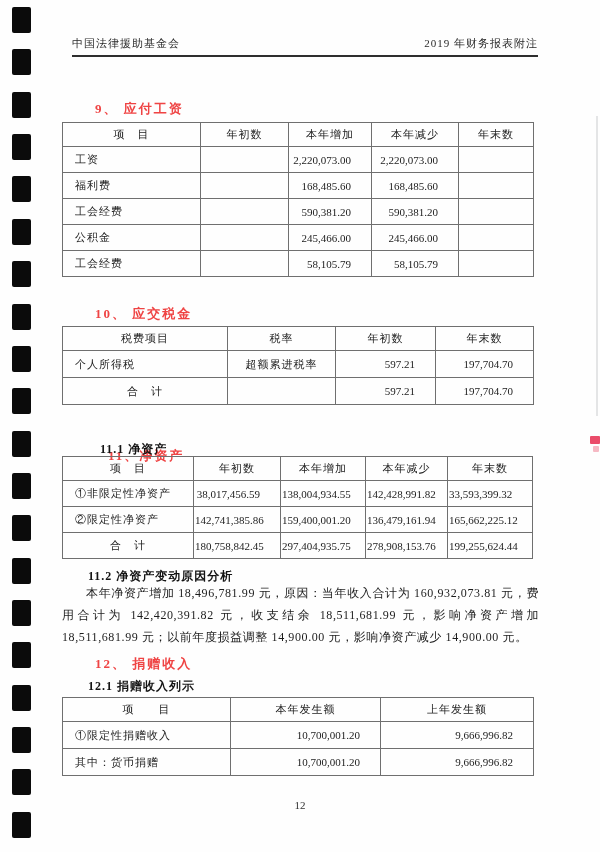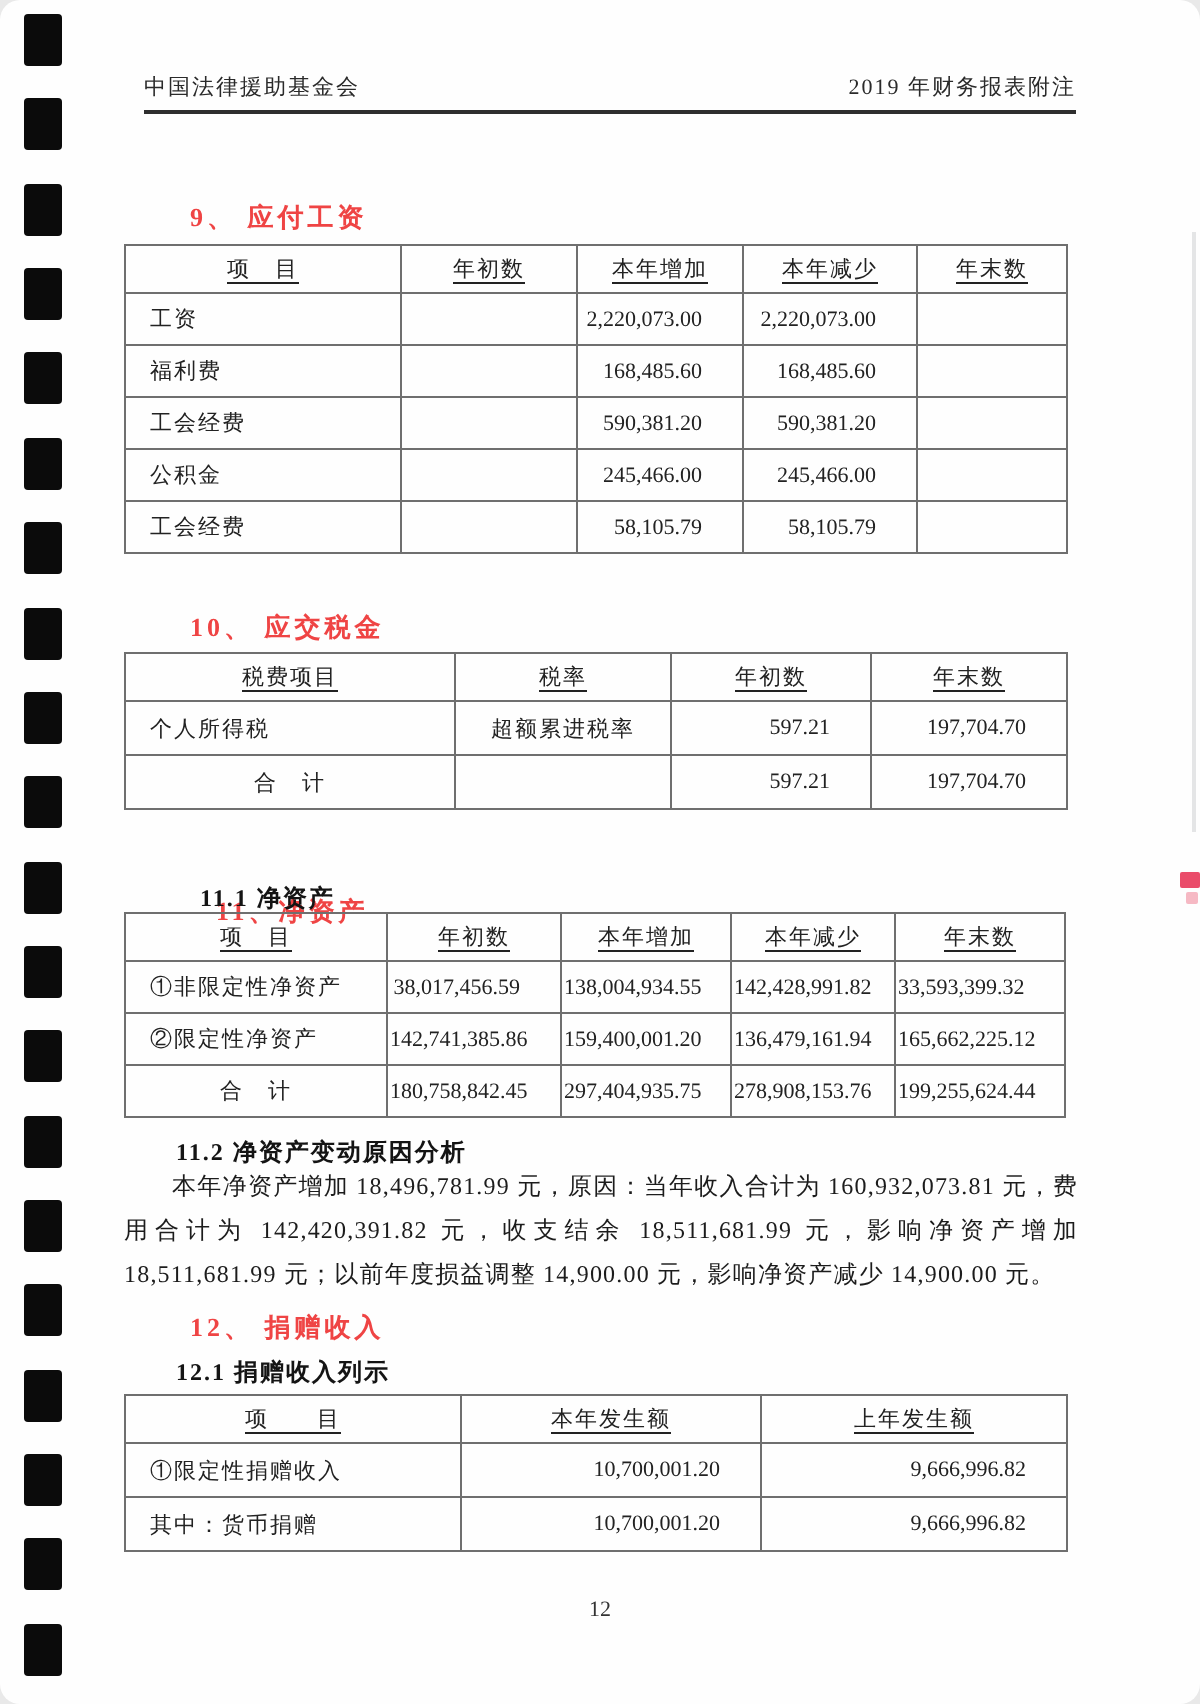--- a/index.html
+++ b/index.html
@@ -1,21 +1,20 @@
 <!DOCTYPE html>
 <html><head>
 <meta charset="utf-8">
 <style>
   html,body{margin:0;padding:0;background:#e9e9e9;}
   .page{
     position:relative;width:600px;height:852px;margin:0 auto;
     background:#fefefe;overflow:hidden;
     font-family:"Liberation Serif","DejaVu Serif",serif;
     color:#1f1f1f;
-    border-radius:10px;
   }
   
   .binding{
     position:absolute;left:12px;top:7px;width:19px;height:831px;
     display:flex;flex-direction:column;justify-content:space-between;
   }
   .binding i{display:block;width:19px;height:26px;background:#0b0b0b;border-radius:2px;}
   
   .hdr{
     position:absolute;left:72px;top:36px;width:466px;
@@ -24,21 +23,21 @@
     font-size:11px;letter-spacing:1px;color:#2a2a2a;
   }
   .sec-title{position:absolute;font-weight:bold;font-size:13px;letter-spacing:2px;color:#ef4444;}
   .sub-title{position:absolute;font-weight:bold;font-size:12px;letter-spacing:1px;color:#141414;}
   table.tbl{
     position:absolute;border-collapse:collapse;table-layout:fixed;
     font-size:11px;color:#222;background:transparent;
   }
   .tbl th,.tbl td{border:1px solid #6f6f6f;overflow:hidden;white-space:nowrap;}
   .tbl th{font-weight:normal;height:21px;text-align:center;letter-spacing:1px;}
-  .tbl th span{text-decoration:underline;text-underline-offset:3px;}
+  .tbl th span{text-underline-offset:3px;}
   .t1 td,.t3 td{height:23px;}
   .t2 td,.t4 td{height:24px;}
   .lbl{text-align:left;padding-left:12px;letter-spacing:1px;}
   .num{text-align:right;padding-right:20px;}
   .ctr{text-align:center;letter-spacing:1px;}
   .para{
     position:absolute;left:62px;top:582px;width:477px;
     font-size:12px;line-height:22px;letter-spacing:.6px;
     text-align:justify;text-indent:2em;color:#1c1c1c;
   }

